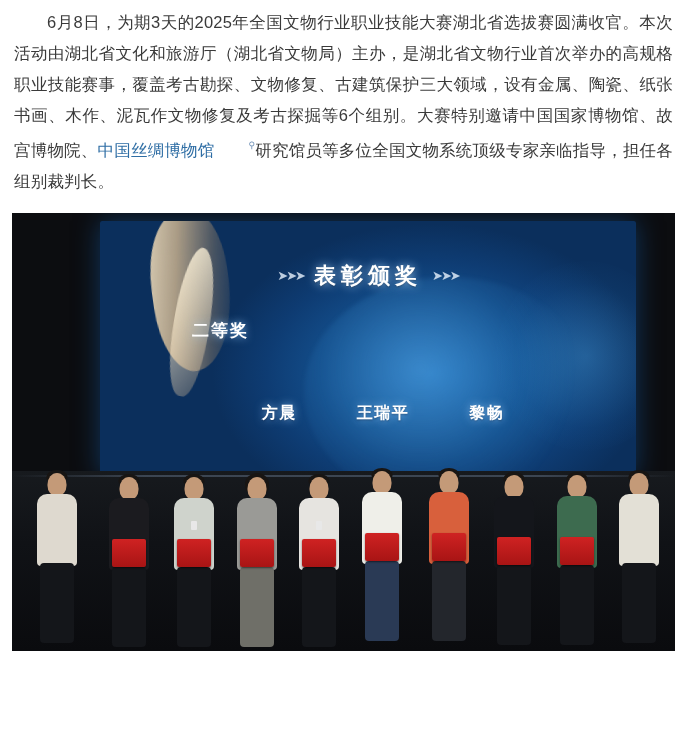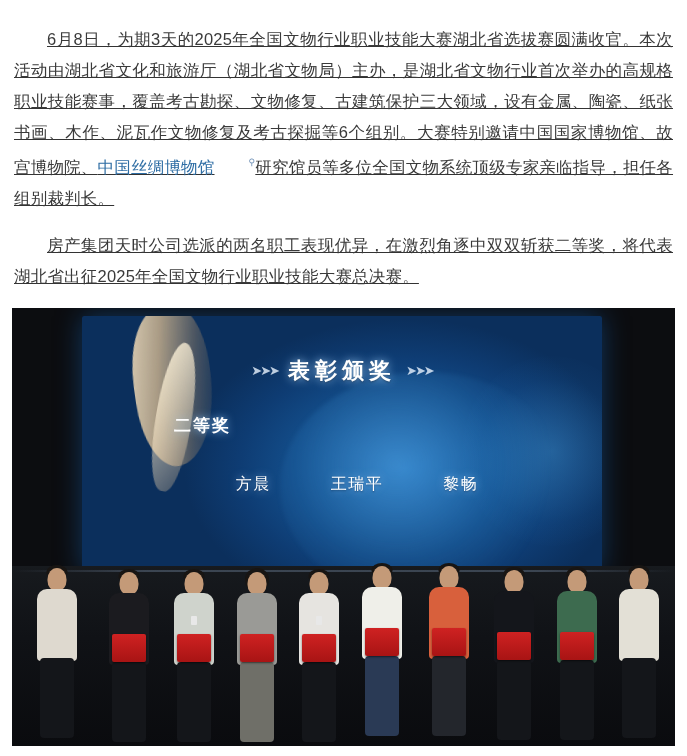--- a/index.html
+++ b/index.html
@@ -14,23 +14,22 @@
     color: #333333;
     overflow: hidden;
   }
   .page {
     width: 687px;
     height: 756px;
     position: relative;
     background: #ffffff;
   }
   .article {
-    padding: 24px 14px 0 14px;
+    padding: 7px 14px 0 14px;
     box-sizing: border-box;
-    text-decoration: underline;
   }
   .para {
     font-size: 16.5px;
     line-height: 31px;
     color: #3a3a3a;
     text-align: justify;
     letter-spacing: 0.2px;
     margin: 0 0 16px 0;
     text-indent: 2em;
   }
@@ -55,30 +54,31 @@
     background: #0a0a0c;
   }
   
   .stage {
     position: absolute;
     inset: 0;
     background: #0c0d10;
   }
   .screen {
     position: absolute;
-    left: 70px;
+    left: 88px;
     top: 8px;
     width: 520px;
     height: 255px;
     background:
       radial-gradient(ellipse 220px 150px at 62% 60%, #1f6fb8 0%, #14518f 45%, #0e3c73 75%, #0b2f5c 100%),
       linear-gradient(180deg, #0e3b72 0%, #0b2f5d 100%);
     border-radius: 2px;
     overflow: hidden;
     box-shadow: 0 0 26px rgba(20,90,160,0.55);
+    padding-left: 16px;
   }
   .screen:before {
     
     content: "";
     position: absolute;
     left: 38%;
     top: 22%;
     width: 290px;
     height: 230px;
     border-radius: 50%;
@@ -152,22 +152,23 @@
     letter-spacing: 2px;
     text-shadow: 0 0 8px rgba(150,205,255,0.8);
   }
   .names-row {
     position: absolute;
     left: 0;
     right: 0;
     display: flex;
     justify-content: center;
     color: #ffffff;
-    font-weight: normal;
+    font-weight: bold;
     text-shadow: 0 0 8px rgba(150,205,255,0.75), 0 1px 2px rgba(0,20,50,0.5);
+    margin-top: 24px;
   }
   .names-row.row1 {
     top: 158px;
     font-size: 16px;
     gap: 60px;
     padding-left: 30px;
   }
   .names-row.row2 {
     top: 196px;
     font-size: 16px;
@@ -270,21 +271,20 @@
 </style>
 </head>
 <body>
 
 <div class="page">
 
   <div class="article">
 
     <p class="para"><span>6月8日，为期3天的2025年全国文物行业职业技能大赛湖北省选拔赛圆满收官。本次活动由湖北省文化和旅游厅（湖北省文物局）主办，是湖北省文物行业首次举办的高规格职业技能赛事，覆盖考古勘探、文物修复、古建筑保护三大领域，设有金属、陶瓷、纸张书画、木作、泥瓦作文物修复及考古探掘等6个组别。大赛特别邀请中国国家博物馆、故宫博物院、</span><span class="hl">中国丝绸博物馆</span><span class="sup-icon">⚲</span><span>研究馆员等多位全国文物系统顶级专家亲临指导，担任各组别裁判长。</span></p>
 
-    <p class="para">房产集团天时公司选派的两名职工表现优异，在激烈角逐中双双斩获二等奖，将代表湖北省出征2025年全国文物行业职业技能大赛总决赛。</p>
 
   </div>
 
   <div class="photo-wrap">
     <div class="stage"></div>
 
     <div class="screen">
       <div class="ribbon-left"></div>
       <div class="ribbon-left2"></div>
       <div class="glow-right"></div>

